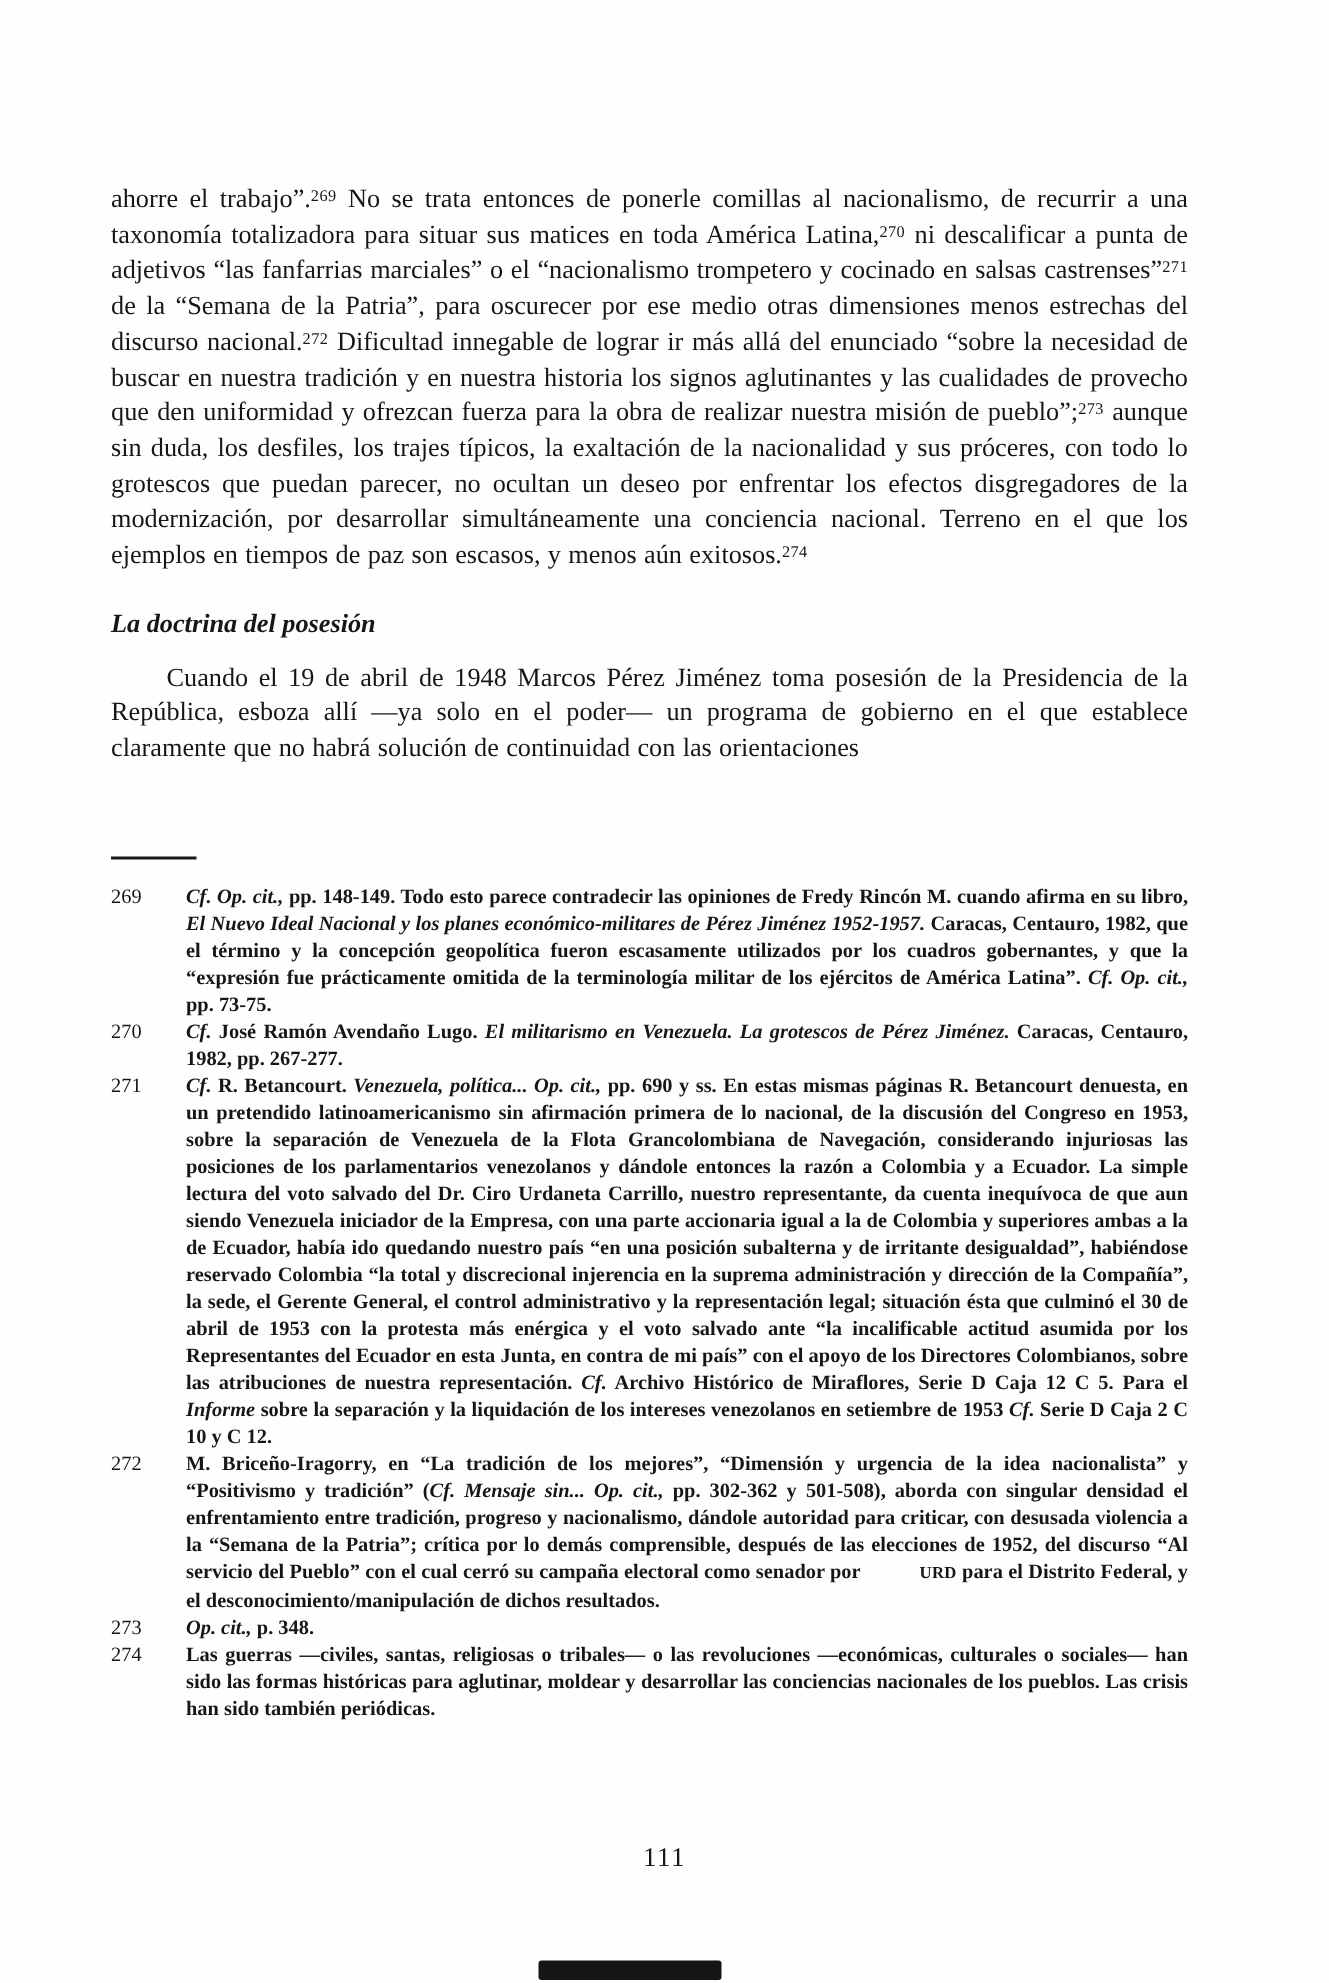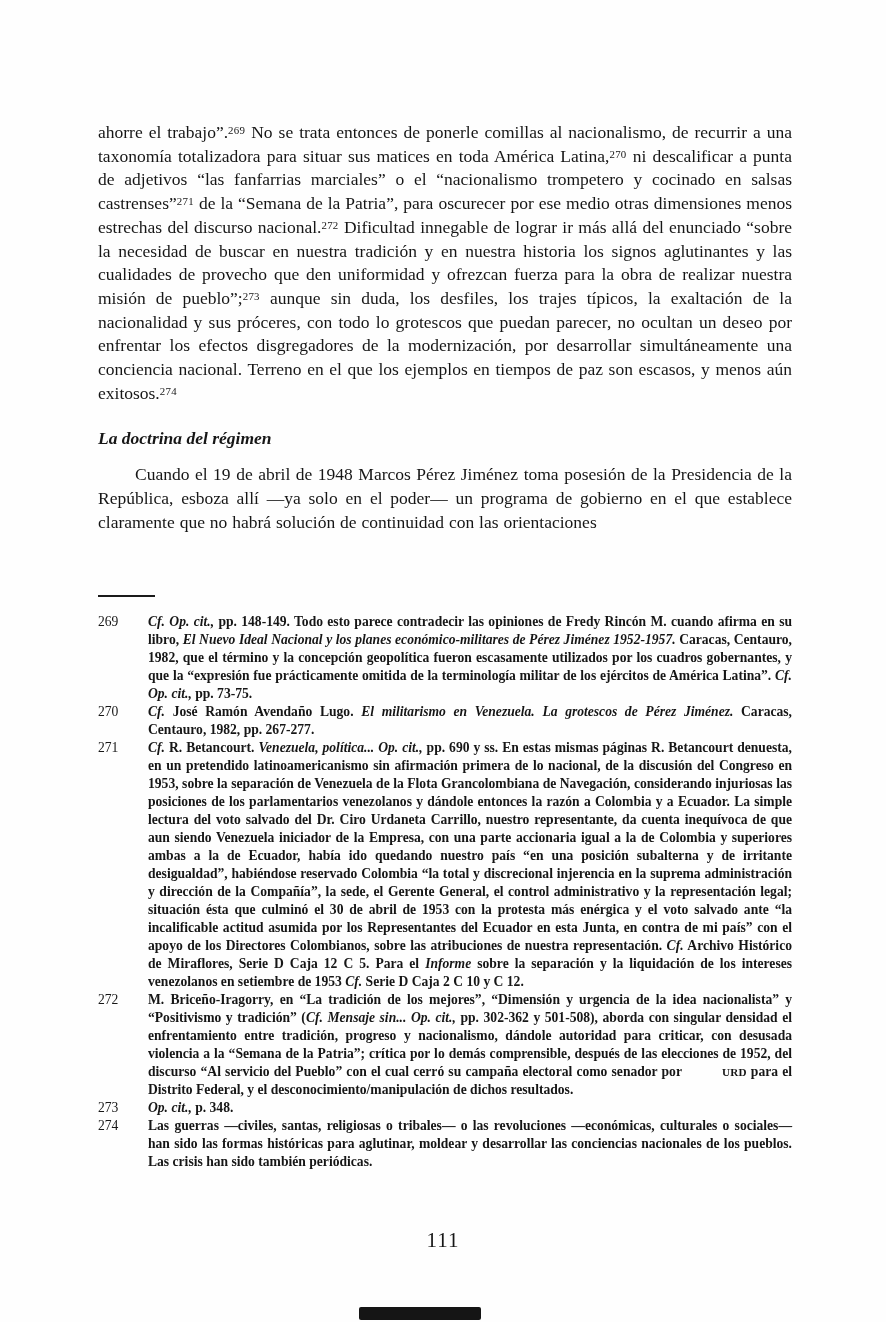--- a/index.html
+++ b/index.html
@@ -8,21 +8,21 @@
     background: #ffffff;
   }
   .page {
     position: relative;
     width: 886px;
     height: 1322px;
     background: #fefefe;
     color: #161616;
     font-family: "Liberation Serif", "DejaVu Serif", serif;
     box-sizing: border-box;
-    padding: 121px 94px 0 98px;
+    padding: 121px 94px 0 74px;
     overflow: hidden;
   }
   .body-text .para {
     margin: 0;
     font-size: 17.5px;
     line-height: 23.7px;
     text-align: justify;
     word-spacing: 0.5px;
   }
   .para sup {
@@ -70,42 +70,42 @@
     font-size: 0.82em;
     letter-spacing: 0.2px;
     margin-left: 36px;
   }
   .page-number {
     position: absolute;
     left: 0;
     right: 0;
     top: 1228px;
     text-align: center;
-    font-size: 21px;
+    font-size: 18px;
     letter-spacing: 1px;
   }
   .scan-artifact {
     position: absolute;
     left: 359px;
     top: 1307px;
     width: 122px;
     height: 13px;
     background: #151515;
     border-radius: 2px;
   }
 </style>
 </head>
 <body>
 
 <div class="page">
 
   <div class="body-text">
     <p class="para">ahorre el trabajo”.<sup>269</sup> No se trata entonces de ponerle comillas al nacionalismo, de recurrir a una taxonomía totalizadora para situar sus matices en toda América Latina,<sup>270</sup> ni descalificar a punta de adjetivos “las fanfarrias marciales” o el “nacionalismo trompetero y cocinado en salsas castrenses”<sup>271</sup> de la “Semana de la Patria”, para oscurecer por ese medio otras dimensiones menos estrechas del discurso nacional.<sup>272</sup> Dificultad innegable de lograr ir más allá del enunciado “sobre la necesidad de buscar en nuestra tradición y en nuestra historia los signos aglutinantes y las cualidades de provecho que den uniformidad y ofrezcan fuerza para la obra de realizar nuestra misión de pueblo”;<sup>273</sup> aunque sin duda, los desfiles, los trajes típicos, la exaltación de la nacionalidad y sus próceres, con todo lo grotescos que puedan parecer, no ocultan un deseo por enfrentar los efectos disgregadores de la modernización, por desarrollar simultáneamente una conciencia nacional. Terreno en el que los ejemplos en tiempos de paz son escasos, y menos aún exitosos.<sup>274</sup></p>
 
-    <h2 class="section-heading">La doctrina del régimen</h2>
+    <h2 class="section-heading">La doctrina del posesión</h2>
 
     <p class="para indent">Cuando el 19 de abril de 1948 Marcos Pérez Jiménez toma posesión de la Presidencia de la República, esboza allí —ya solo en el poder— un programa de gobierno en el que establece claramente que no habrá solución de continuidad con las orientaciones</p>
   </div>
 
   <hr class="footnote-rule">
 
   <div class="footnotes">
       <div class="footnote">
         <span class="fn-num">269</span>
         <span class="fn-text"><i>Cf. Op. cit.,</i> pp. 148-149. Todo esto parece contradecir las opiniones de Fredy Rincón M. cuando afirma en su libro, <i>El Nuevo Ideal Nacional y los planes económico-militares de Pérez Jiménez 1952-1957.</i> Caracas, Centauro, 1982, que el término y la concepción geopolítica fueron escasamente utilizados por los cuadros gobernantes, y que la “expresión fue prácticamente omitida de la terminología militar de los ejércitos de América Latina”. <i>Cf. Op. cit.,</i> pp. 73-75.</span>

